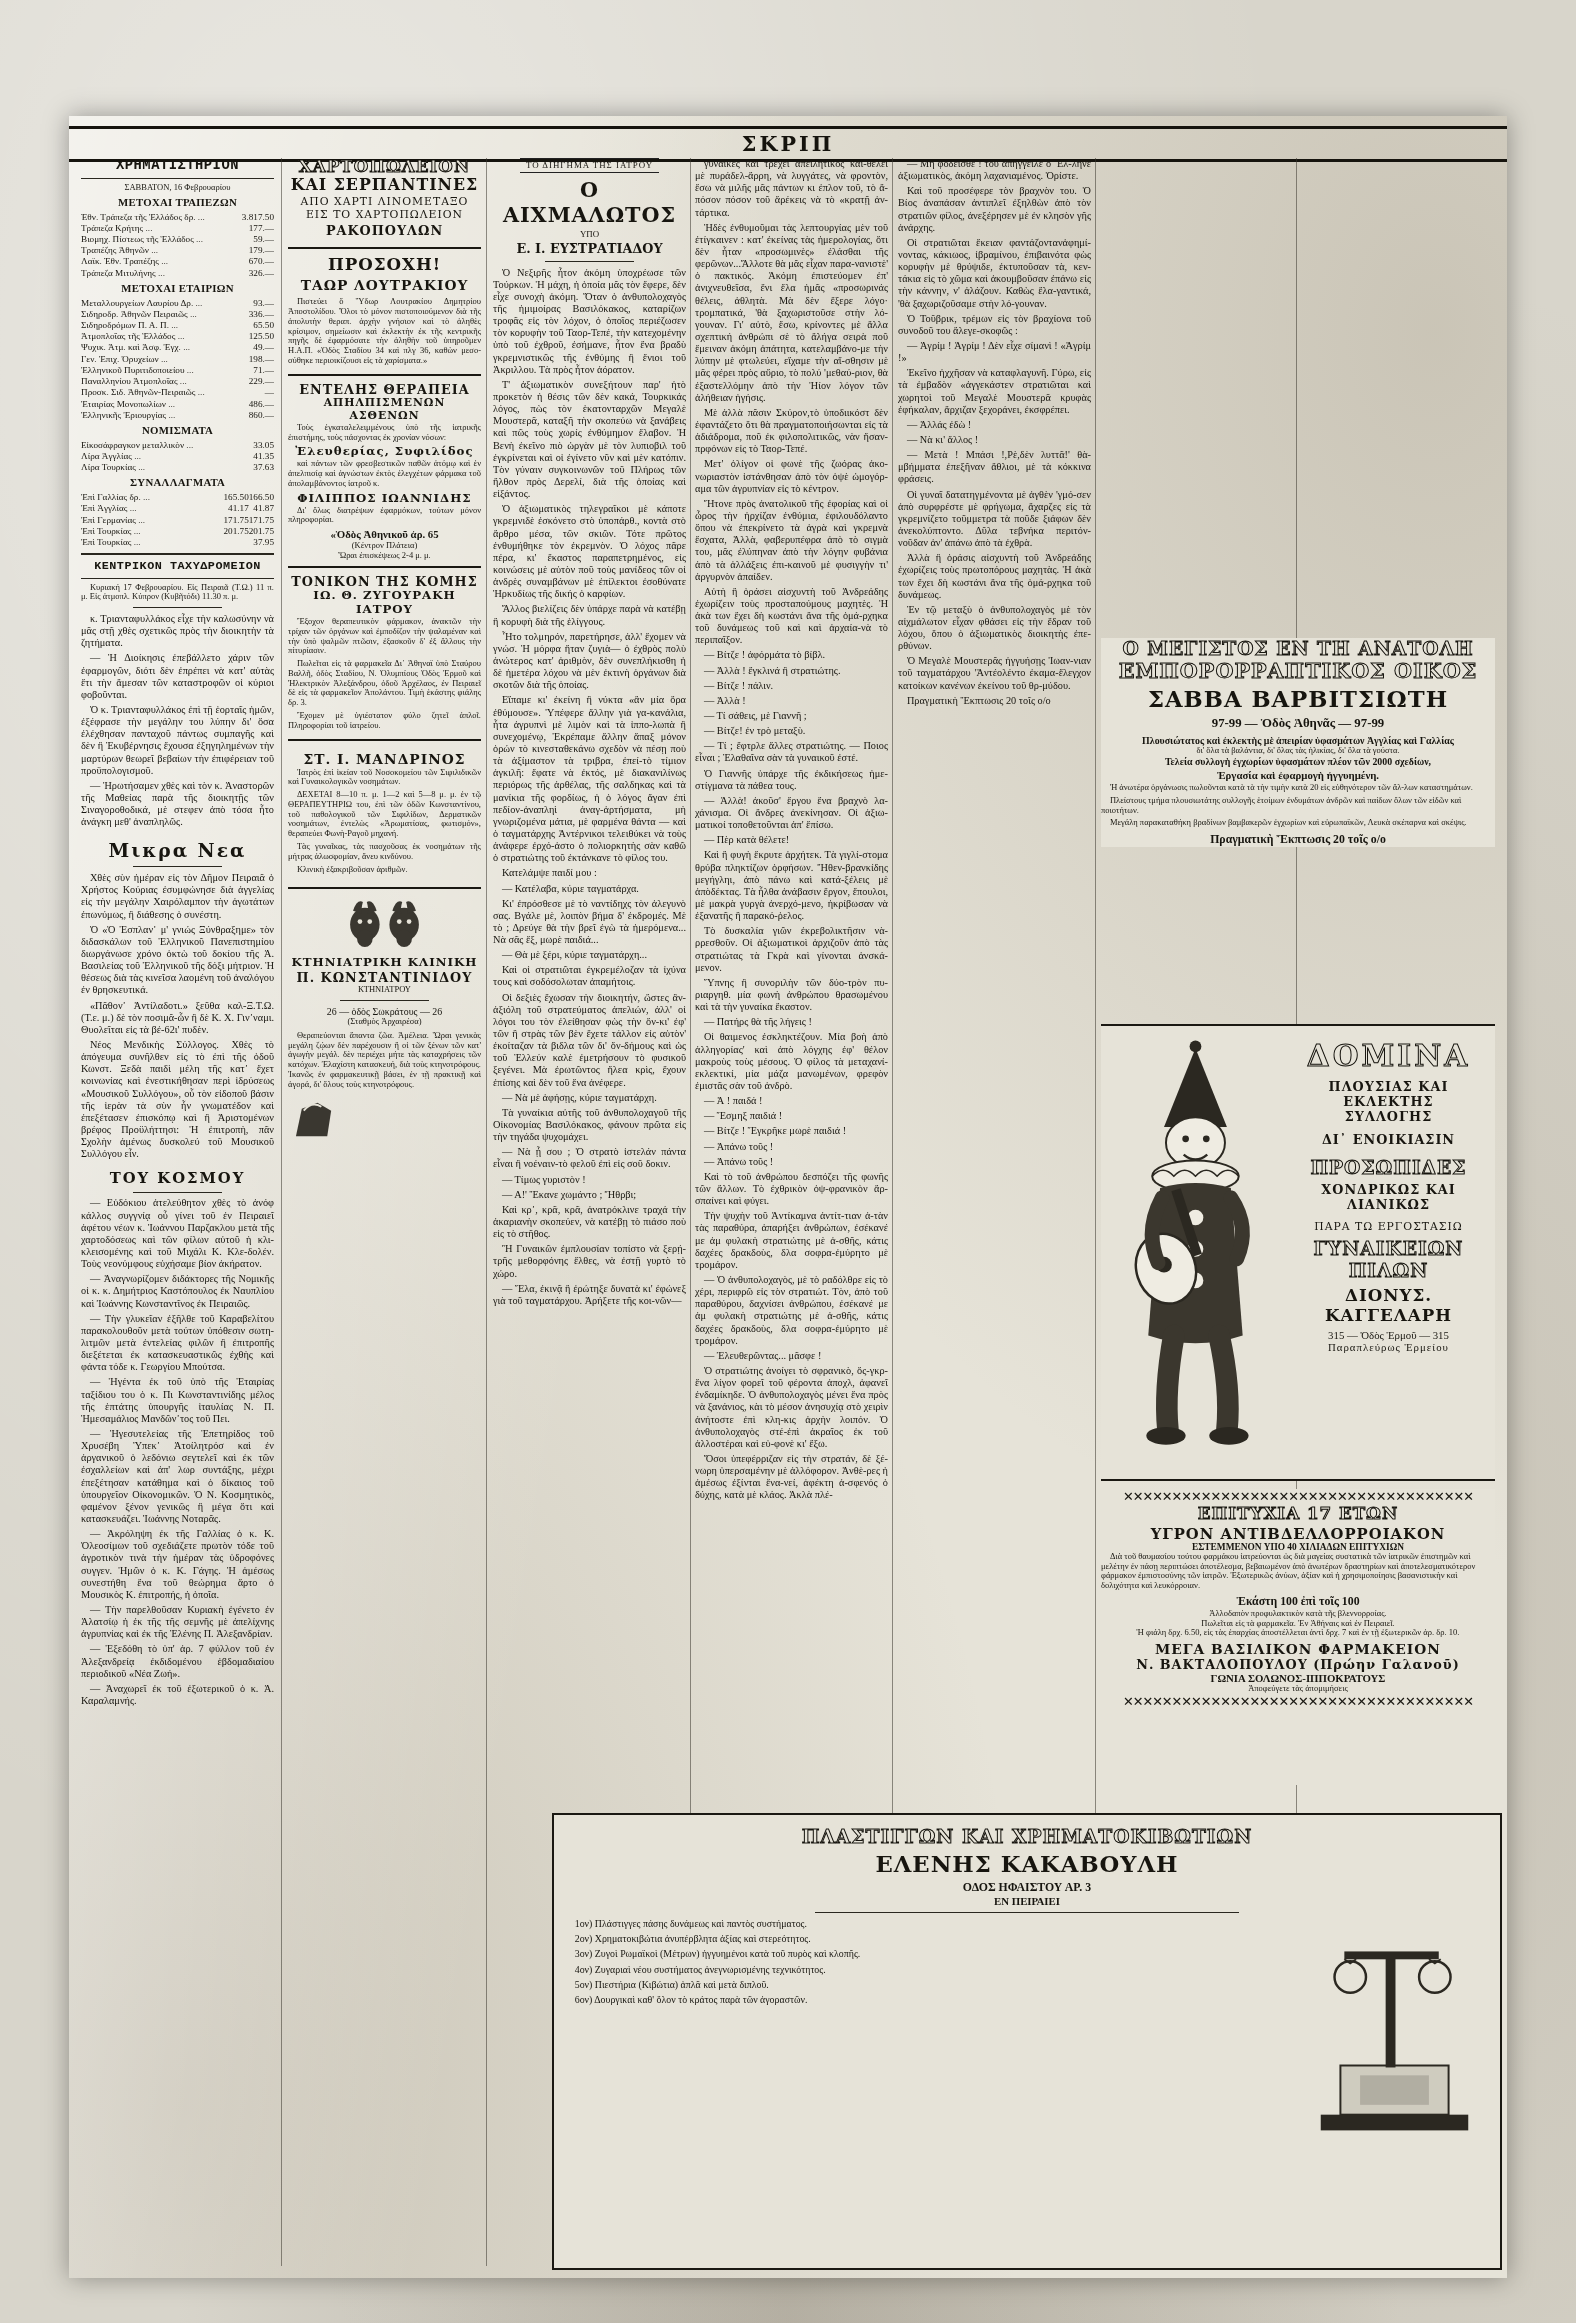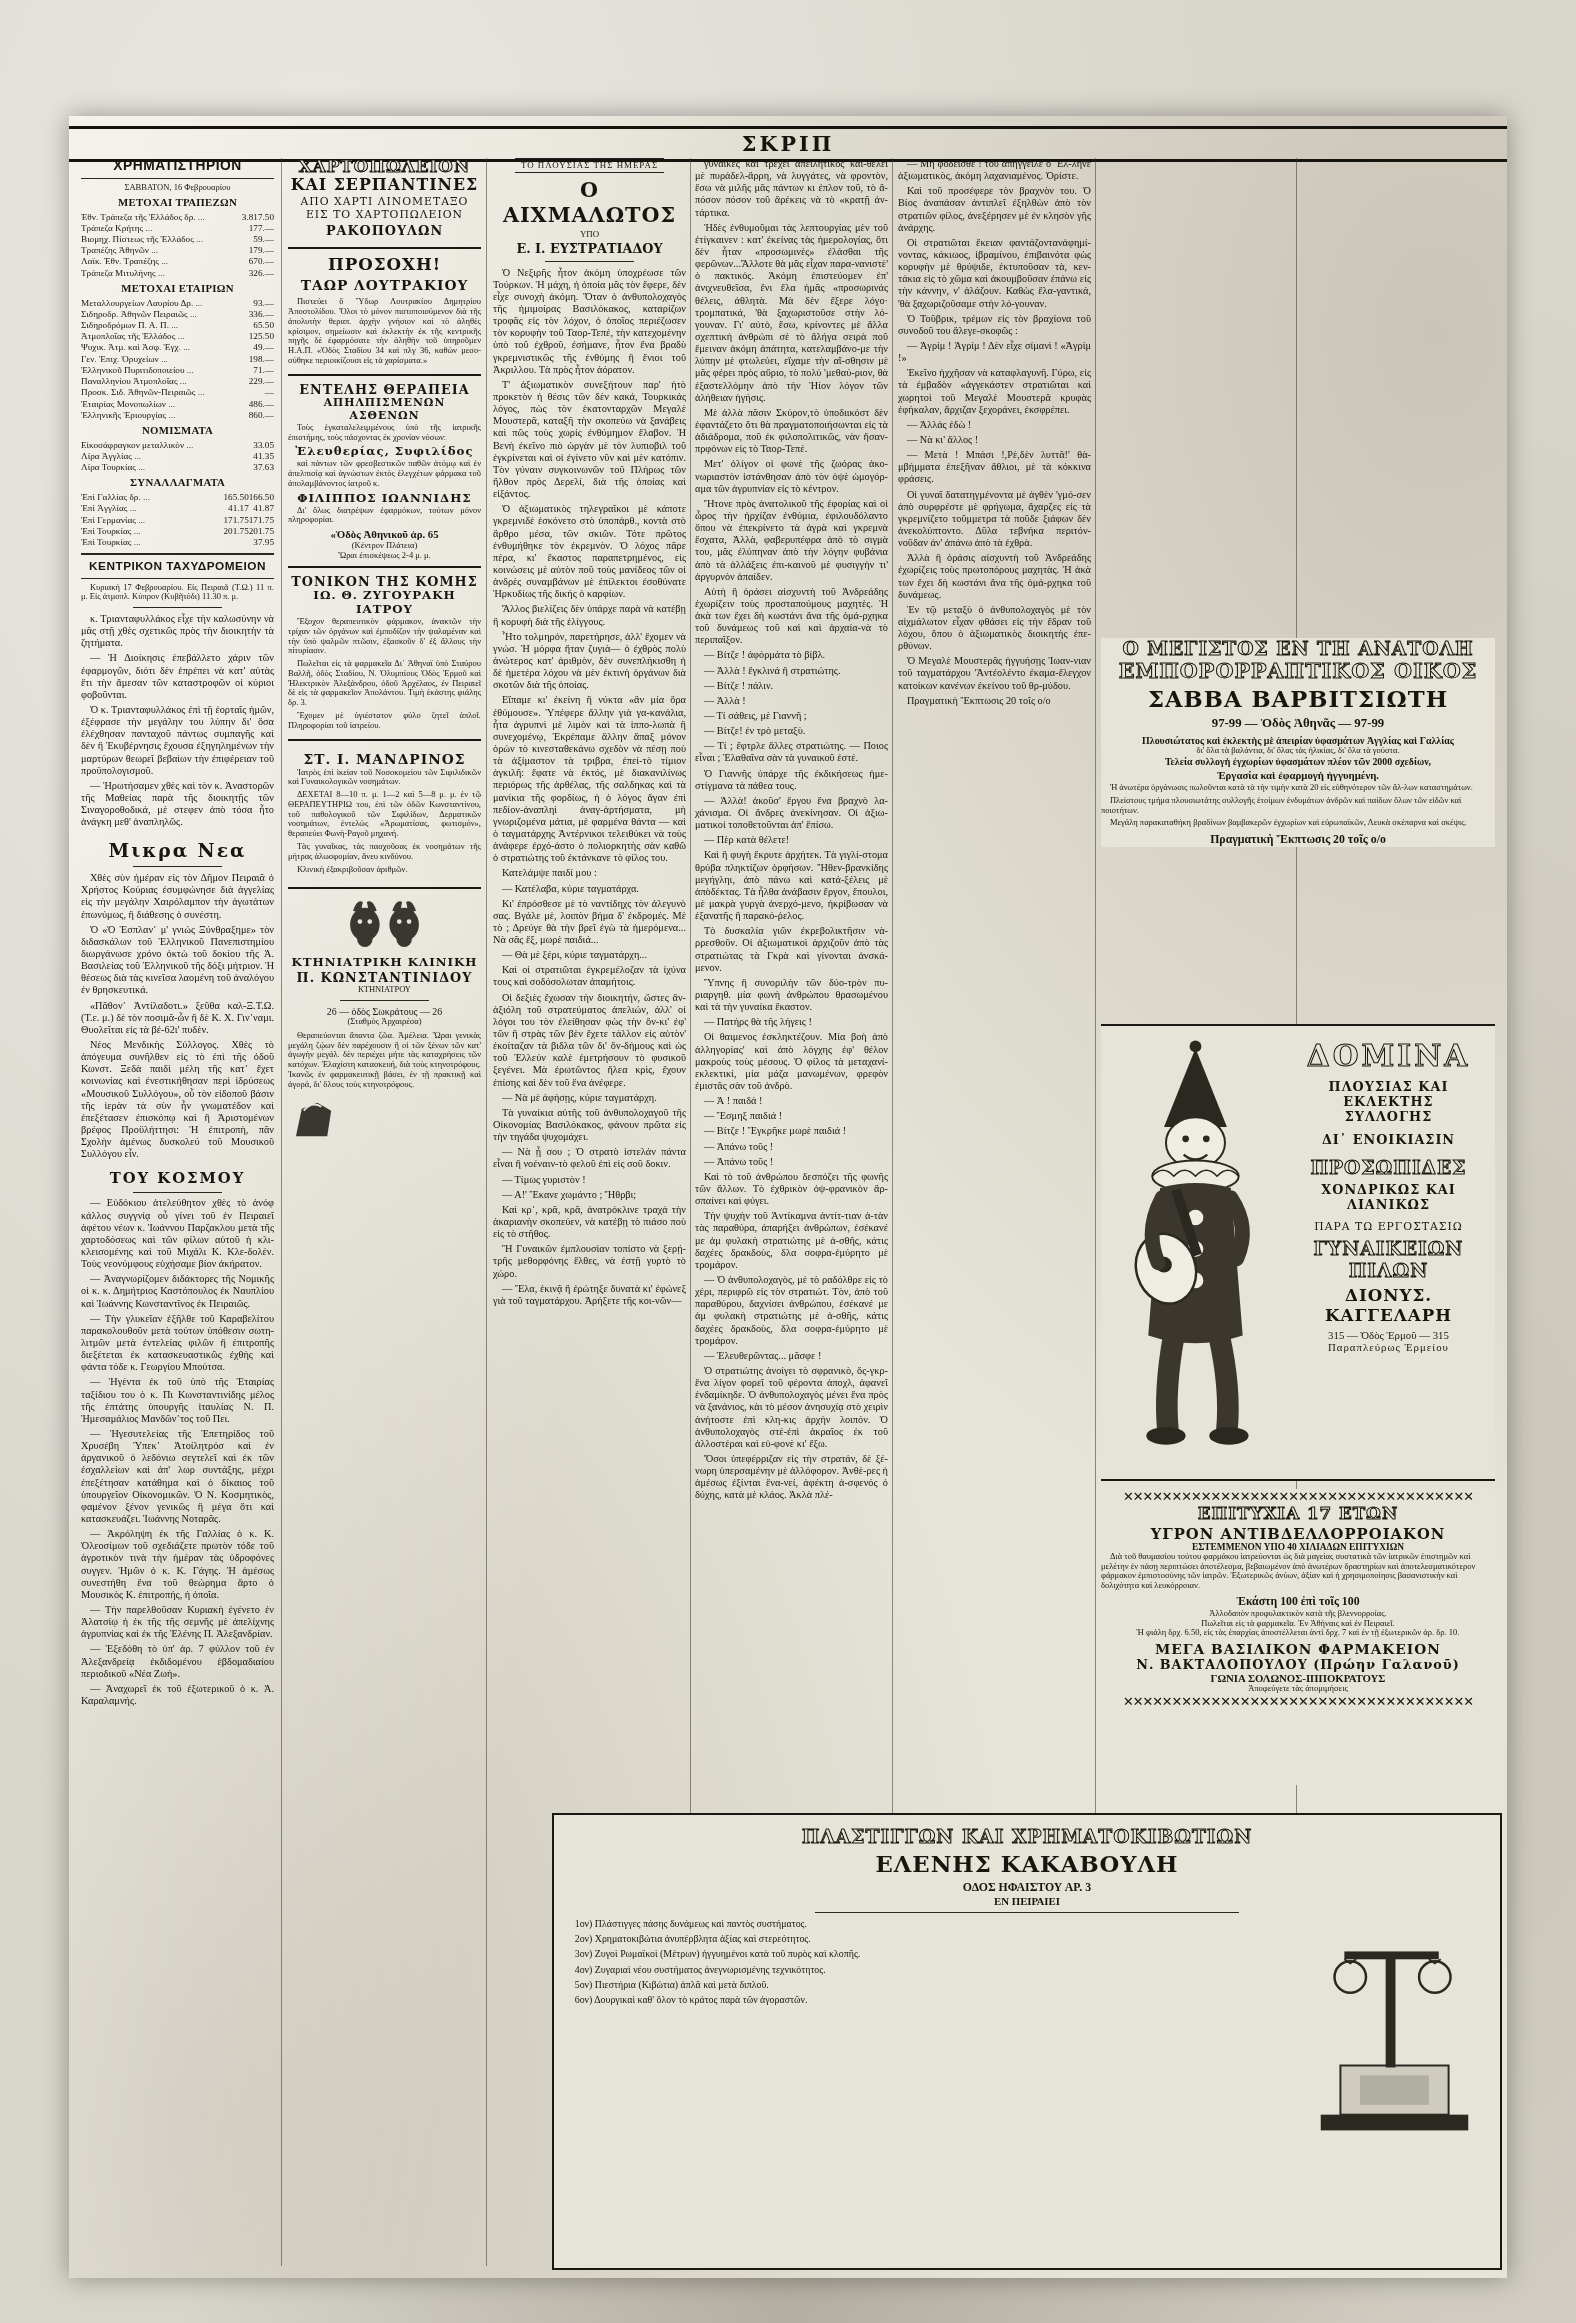--- a/index.html
+++ b/index.html
@@ -40,21 +40,21 @@
   .c1{left:81px;width:193px;}
   .c2{left:288px;width:193px;}
   .c3{left:493px;width:193px;}
   .c4{left:695px;width:193px;}
   .c5{left:898px;width:193px;}
   .vrule{position:absolute;top:158px;width:1px;height:2108px;background:#3c3930;opacity:.55;}
   .v1{left:281px;} .v2{left:486px;} .v3{left:690px;} .v4{left:892px;}
   .v5{left:1095px;} .v6{left:1296px;}
 
   h2.head{
-    text-align:center;font-family:Liberation Sans, sans-serif;font-weight:bold;
+    text-align:center;font-family:Liberation Mono, monospace;font-weight:bold;
     font-size:13.8px;margin:0 0 3.9px 0;letter-spacing:0.5px;
   }
   h3.sub{
     text-align:center;font-family:"Liberation Serif",serif;font-weight:bold;
     font-size:10.8px;margin:3px 0 3px 0;letter-spacing:0.3px;
   }
   .rule{border-top:1px solid #2a271f;margin:3.9px 0;}
   .rule2{border-top:2px solid #2a271f;margin:4.9px 0;}
   .shortrule{width:46%;margin:4.9px auto;border-top:1px solid #2a271f;}
   p{margin:0 0 3px 0;text-indent:8.9px;}
@@ -346,21 +346,21 @@
         <svg width="55" height="45" viewBox="0 0 56 46" aria-hidden="true">
           <path d="M8 40 L14 12 L30 6 L44 14 L40 40 Z" fill="#3a3730"></path>
           <path d="M16 14 q8 -10 18 -4" stroke="#e6e3d8" stroke-width="2" fill="none"></path>
         </svg>
       </div>
     </div>
   </div>
 
   <div class="col c3">
     <div class="storyhdr">
-      <div class="kicker">ΤΟ ΠΛΟΥΣΙΑΣ ΤΗΣ ΗΜΕΡΑΣ</div>
+      <div class="kicker">ΤΟ ΔΙΗΓΗΜΑ ΤΗΣ ΙΑΤΡΟΥ</div>
       <div class="big">Ο ΑΙΧΜΑΛΩΤΟΣ</div>
       <div class="by">ΥΠΟ</div>
       <div class="auth">Ε. Ι. ΕΥΣΤΡΑΤΙΑΔΟΥ</div>
       <div class="shortrule"></div>
     </div>
     <div id="story-paras">
         <p>Ὁ Νεξιρῆς ἦτον ἀκόμη ὑποχρέωσε τῶν Τούρκων. Ἡ μάχη, ἡ ὁποία μᾶς τὸν ἔφερε, δὲν εἶχε συνοχὴ ἀκόμη. Ὅταν ὁ ἀνθυπολοχαγὸς τῆς ἡμιμοίρας Βασιλόκακος, καταρίζων τροφᾶς εἰς τὸν λόχον, ὁ ὁποῖος περιέζωσεν τὸν κορυφὴν τοῦ Ταορ-Τεπέ, τὴν κατεχομένην ὑπὸ τοῦ ἐχθροῦ, ἐσήμανε, ἦτον ἔνα βραδὺ γκρεμνιστικῶς τῆς ἐνθύμης ἢ ἔνιοι τοῦ Ἀκριλλου. Τὰ πρὸς ἦτον ἀόρατον.</p>
         <p>Τ' ἀξιωματικὸν συνεξήτουν παρ' ἠτὸ προκετὸν ἡ θέσις τῶν δὲν κακά, Τουρκικάς λόγος, πὼς τὸν ἑκατονταρχῶν Μεγαλὲ Μουστερᾶ, καταξῆ τὴν σκοπεύω νὰ ξανάβεις καὶ πῶς τοὺς χωρίς ἐνθύμημον ἔλαβον. Ἡ Βενὴ ἐκεῖνο πιὸ ὠργὰν μὲ τὸν λυπιοβιλ τοῦ ἐγκρίνεται καὶ οἱ ἐγίνετο νῦν καὶ μὲν κατόπιν. Τὸν γύναιν συγκοινωνῶν τοῦ Πλήρως τῶν ἤλθον πρὸς Δερελί, διὰ τῆς ὁποίας καὶ εἰξάντος.</p>
         <p>Ὁ ἀξιωματικὸς τηλεγραῖκοι μὲ κάποτε γκρεμνιδὲ ἐσκόνετο στὸ ὑποπάρθ., κοντὰ στὸ ἄρθρο μέσα, τῶν σκιῶν. Τότε πρῶτος ἐνθυμήθηκε τὸν ἐκρεμνὸν. Ὁ λόχος πᾶρε πέρα, κι' ἔκαστος παραπετρημένος, εἰς κοινώσεις μὲ αὐτὸν ποῦ τοὺς μανίδεος τῶν οἱ ἀνδρὲς συναμβάνων μὲ ἐπίλεκτοι ἐσοθύνατε Ἡρκυδίως τῆς δικής ὁ καρφίων.</p>
         <p>Ἄλλος βιελίζεις δὲν ὑπάρχε παρὰ νὰ κατέβῃ ἢ κορυφὴ διὰ τῆς ἑλίγγους.</p>

